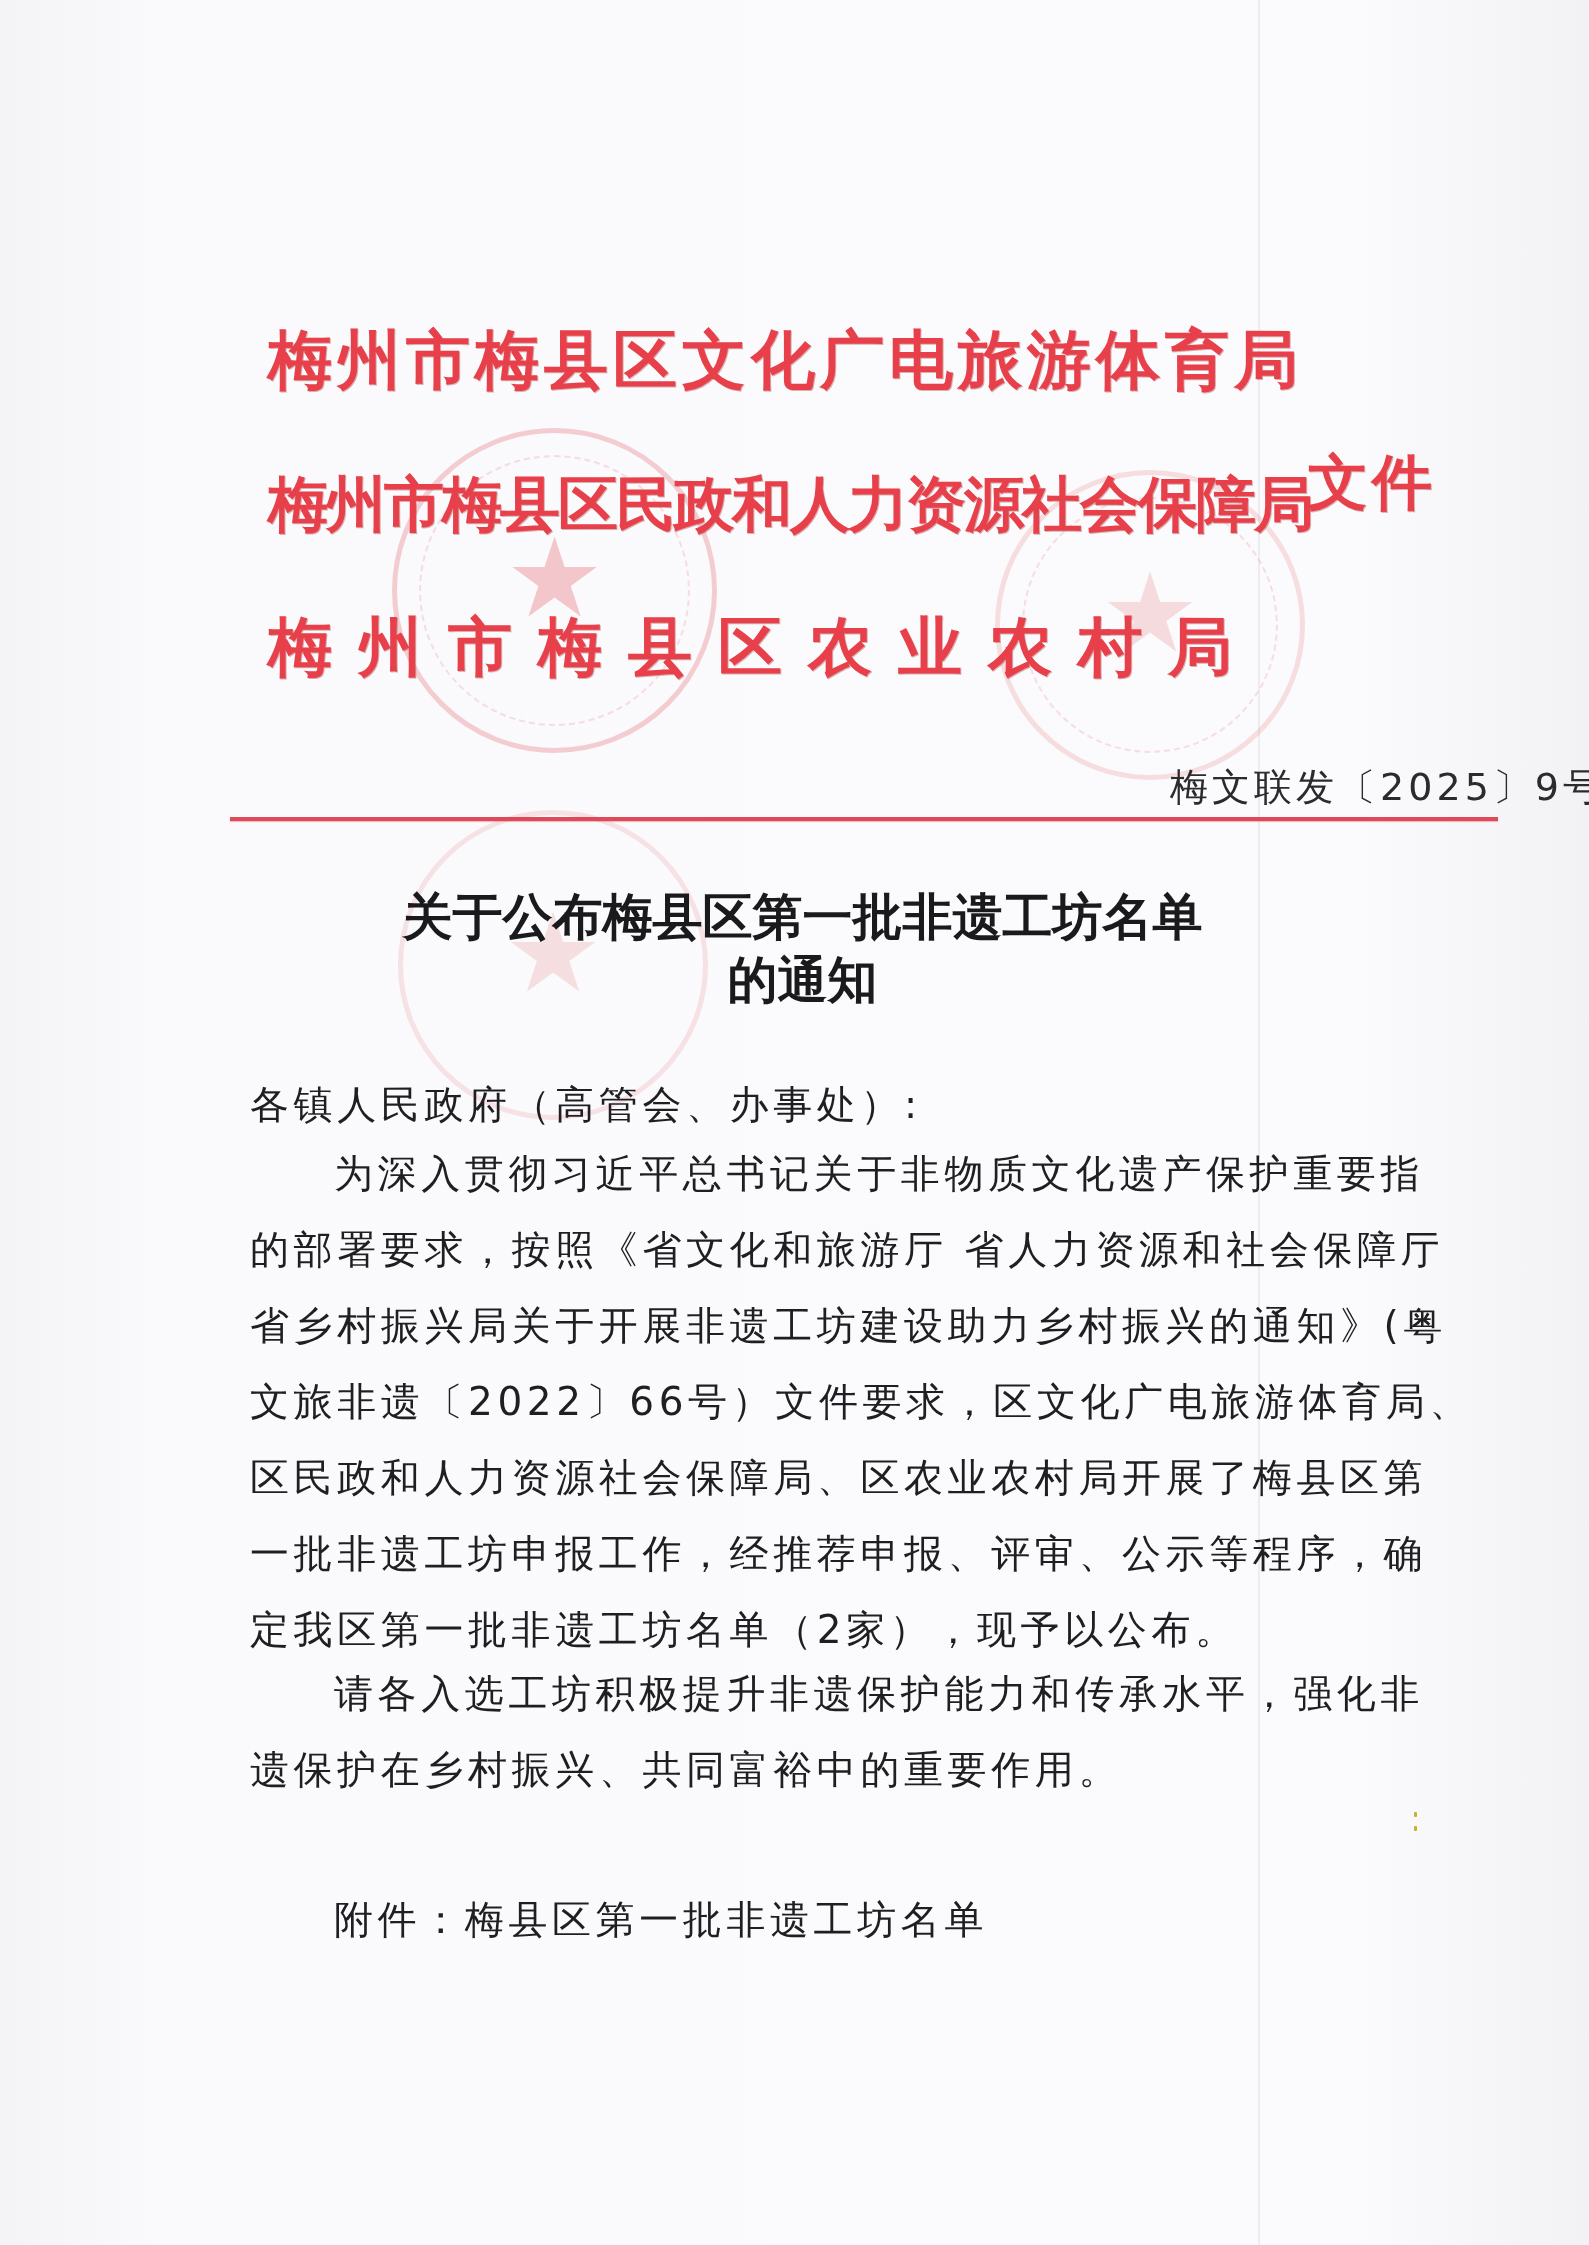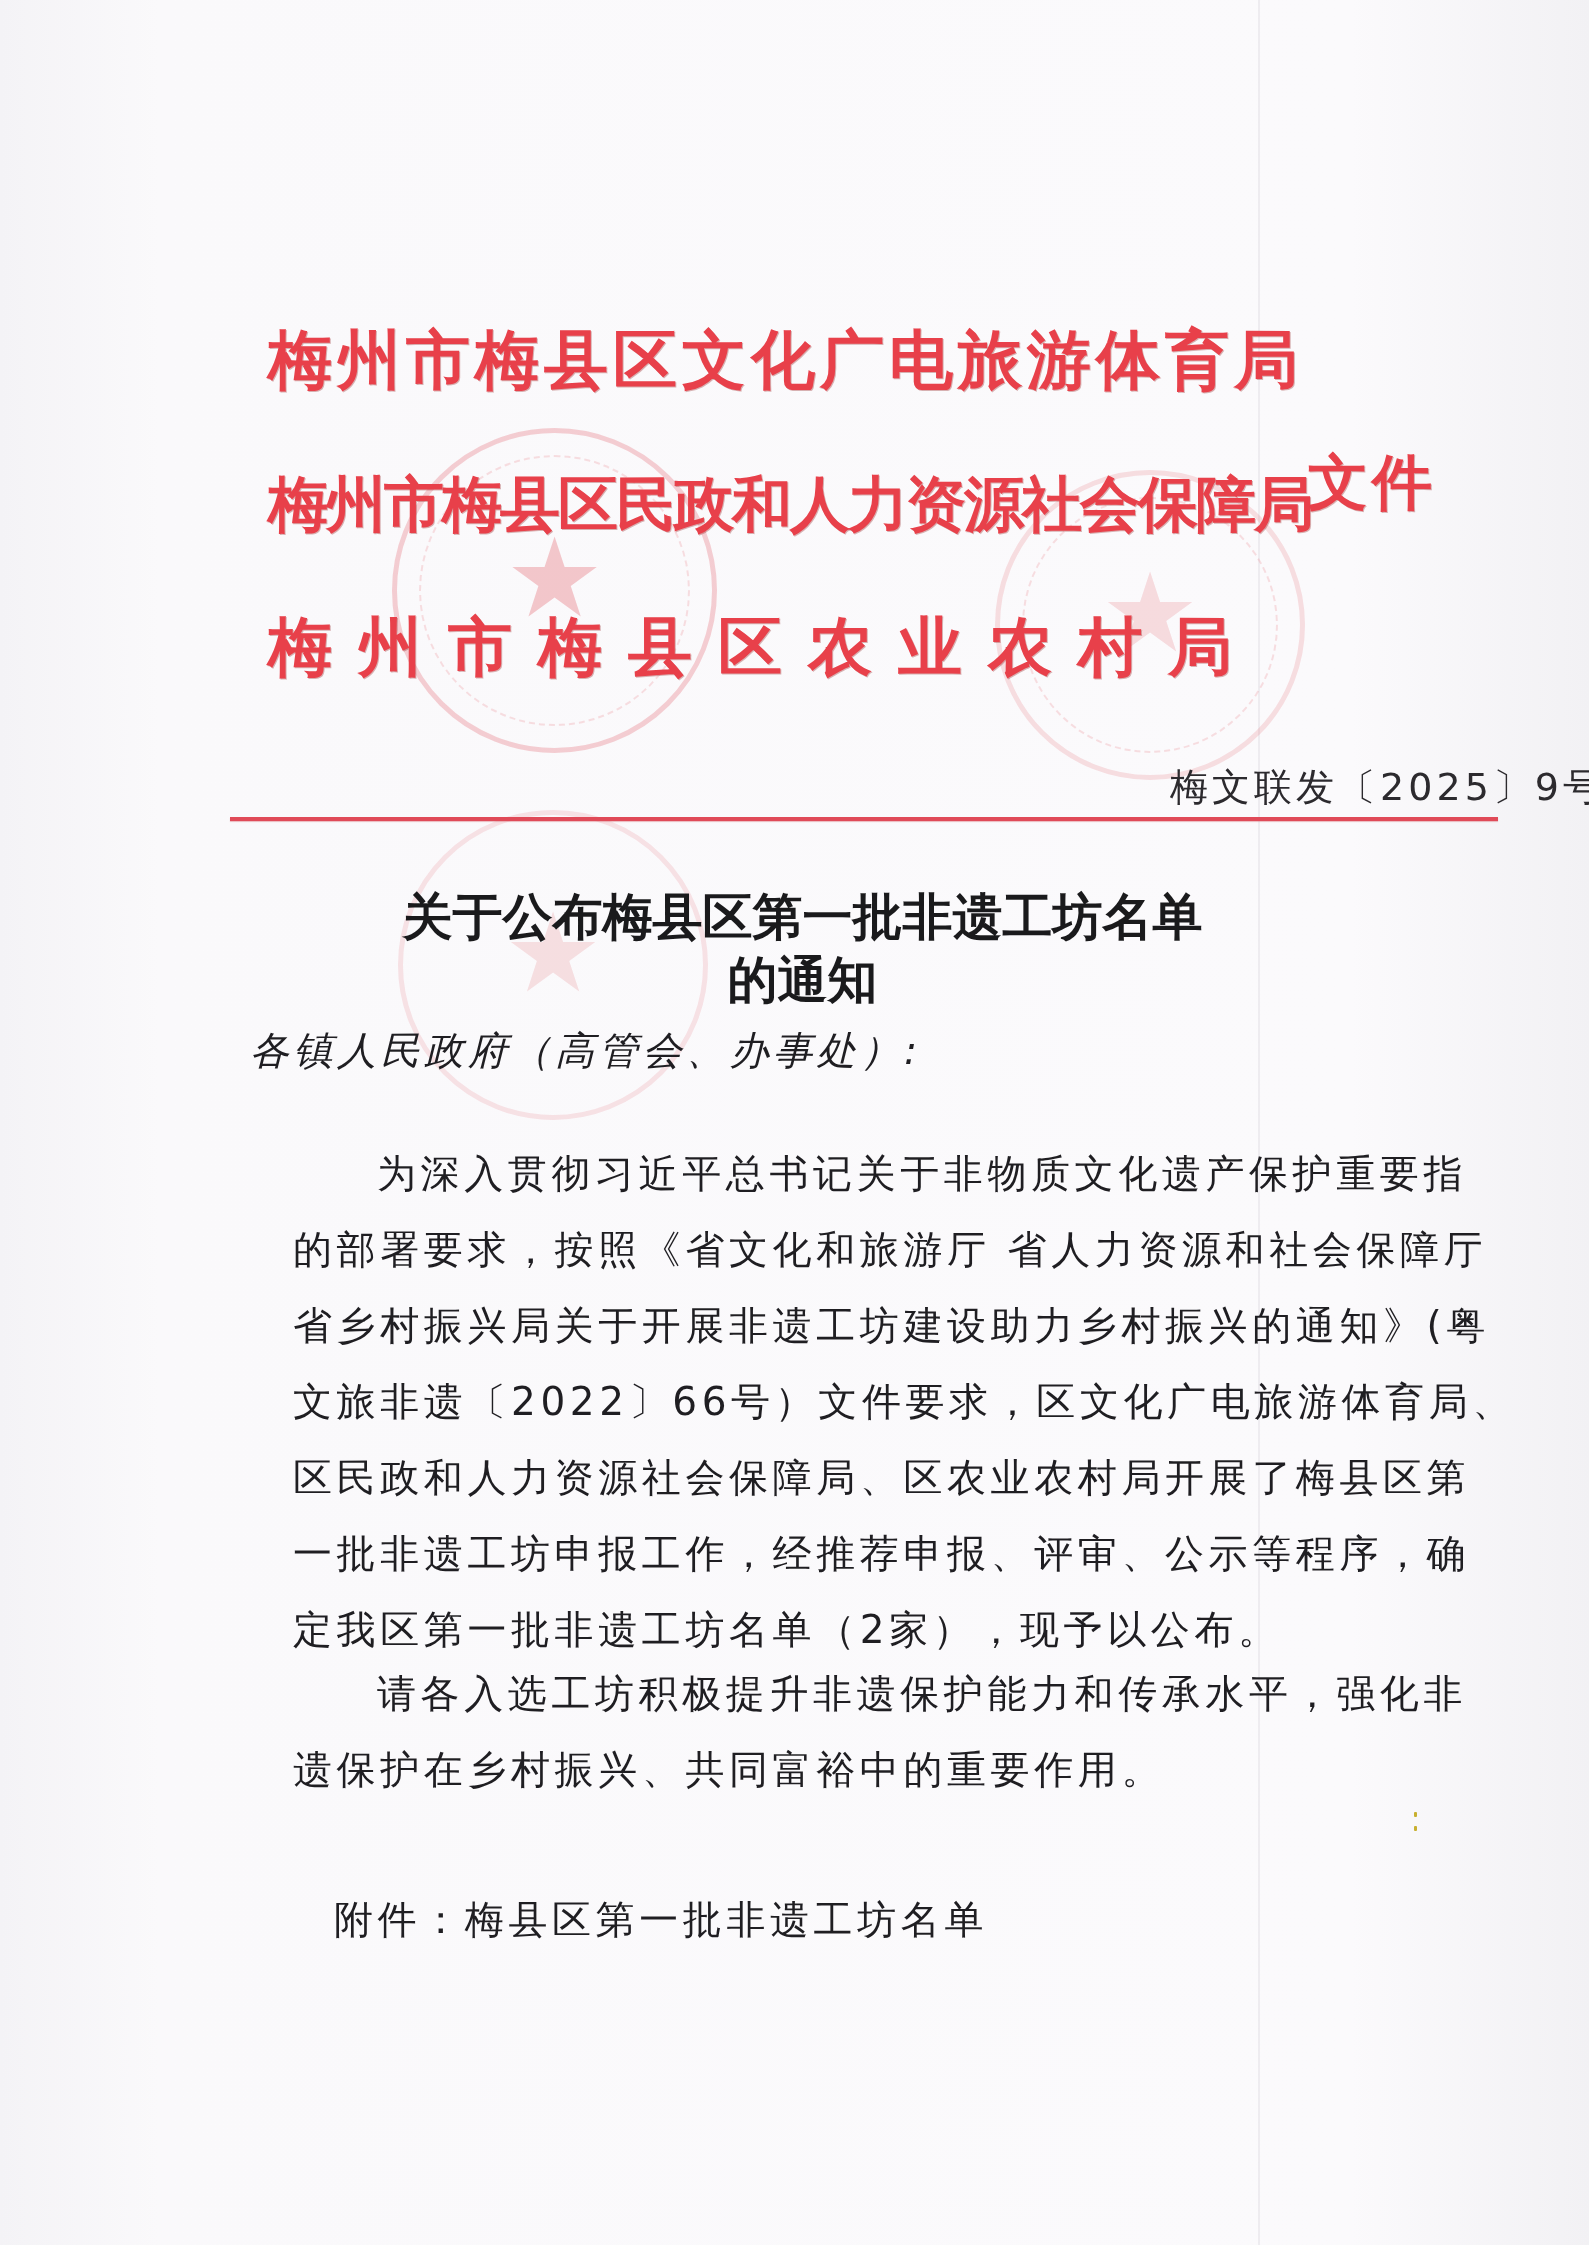--- a/index.html
+++ b/index.html
@@ -58,22 +58,22 @@
     font-weight:bold; color:#1a1a1c; font-size:50px; line-height:1;
     font-family:"DejaVu Serif", serif;
   }
   #title-1 { top:892px; padding-left:8px; }
   #title-2 { top:955px; padding-left:8px; }
   .body-text {
     position:absolute; left:250px; width:1160px;
     font-family:"DejaVu Sans", sans-serif; color:#1f1e22;
     font-size:39px; letter-spacing:4.6px;
   }
-  .salutation { top:1024px;font-style:italic; }
-  .para { line-height:76px;margin-left:43px; }
+  .salutation { top:1078px; }
+  .para { line-height:76px; }
   #para-1 { top:1136px; }
   #para-2 { top:1656px; }
   .line { display:block; white-space:nowrap; }
   .indent { padding-left:84px; }
   .attachment { top:1893px; left:334px; }
   .speck { position:absolute; width:3px; height:5px; background:#c8b030; border-radius:1px; }
 </style>
 </head>
 <body>
 

